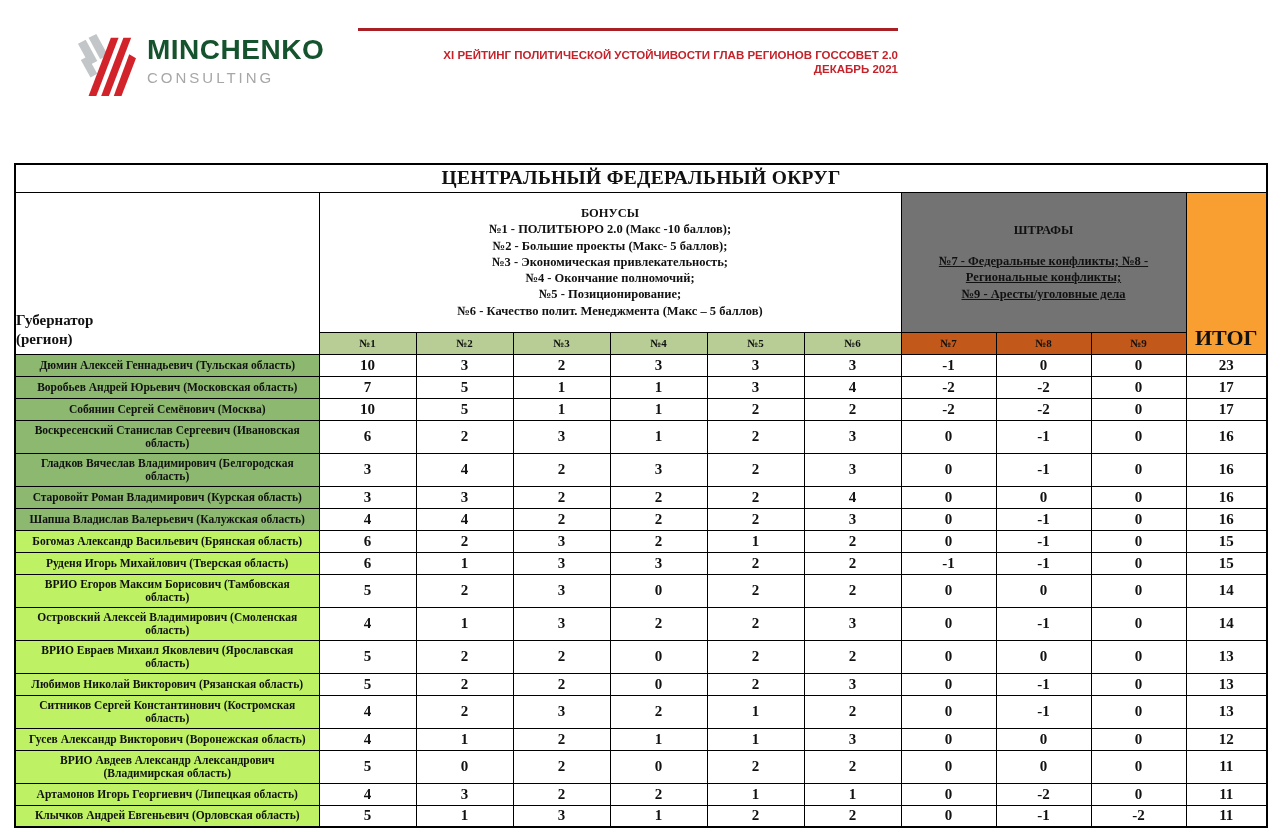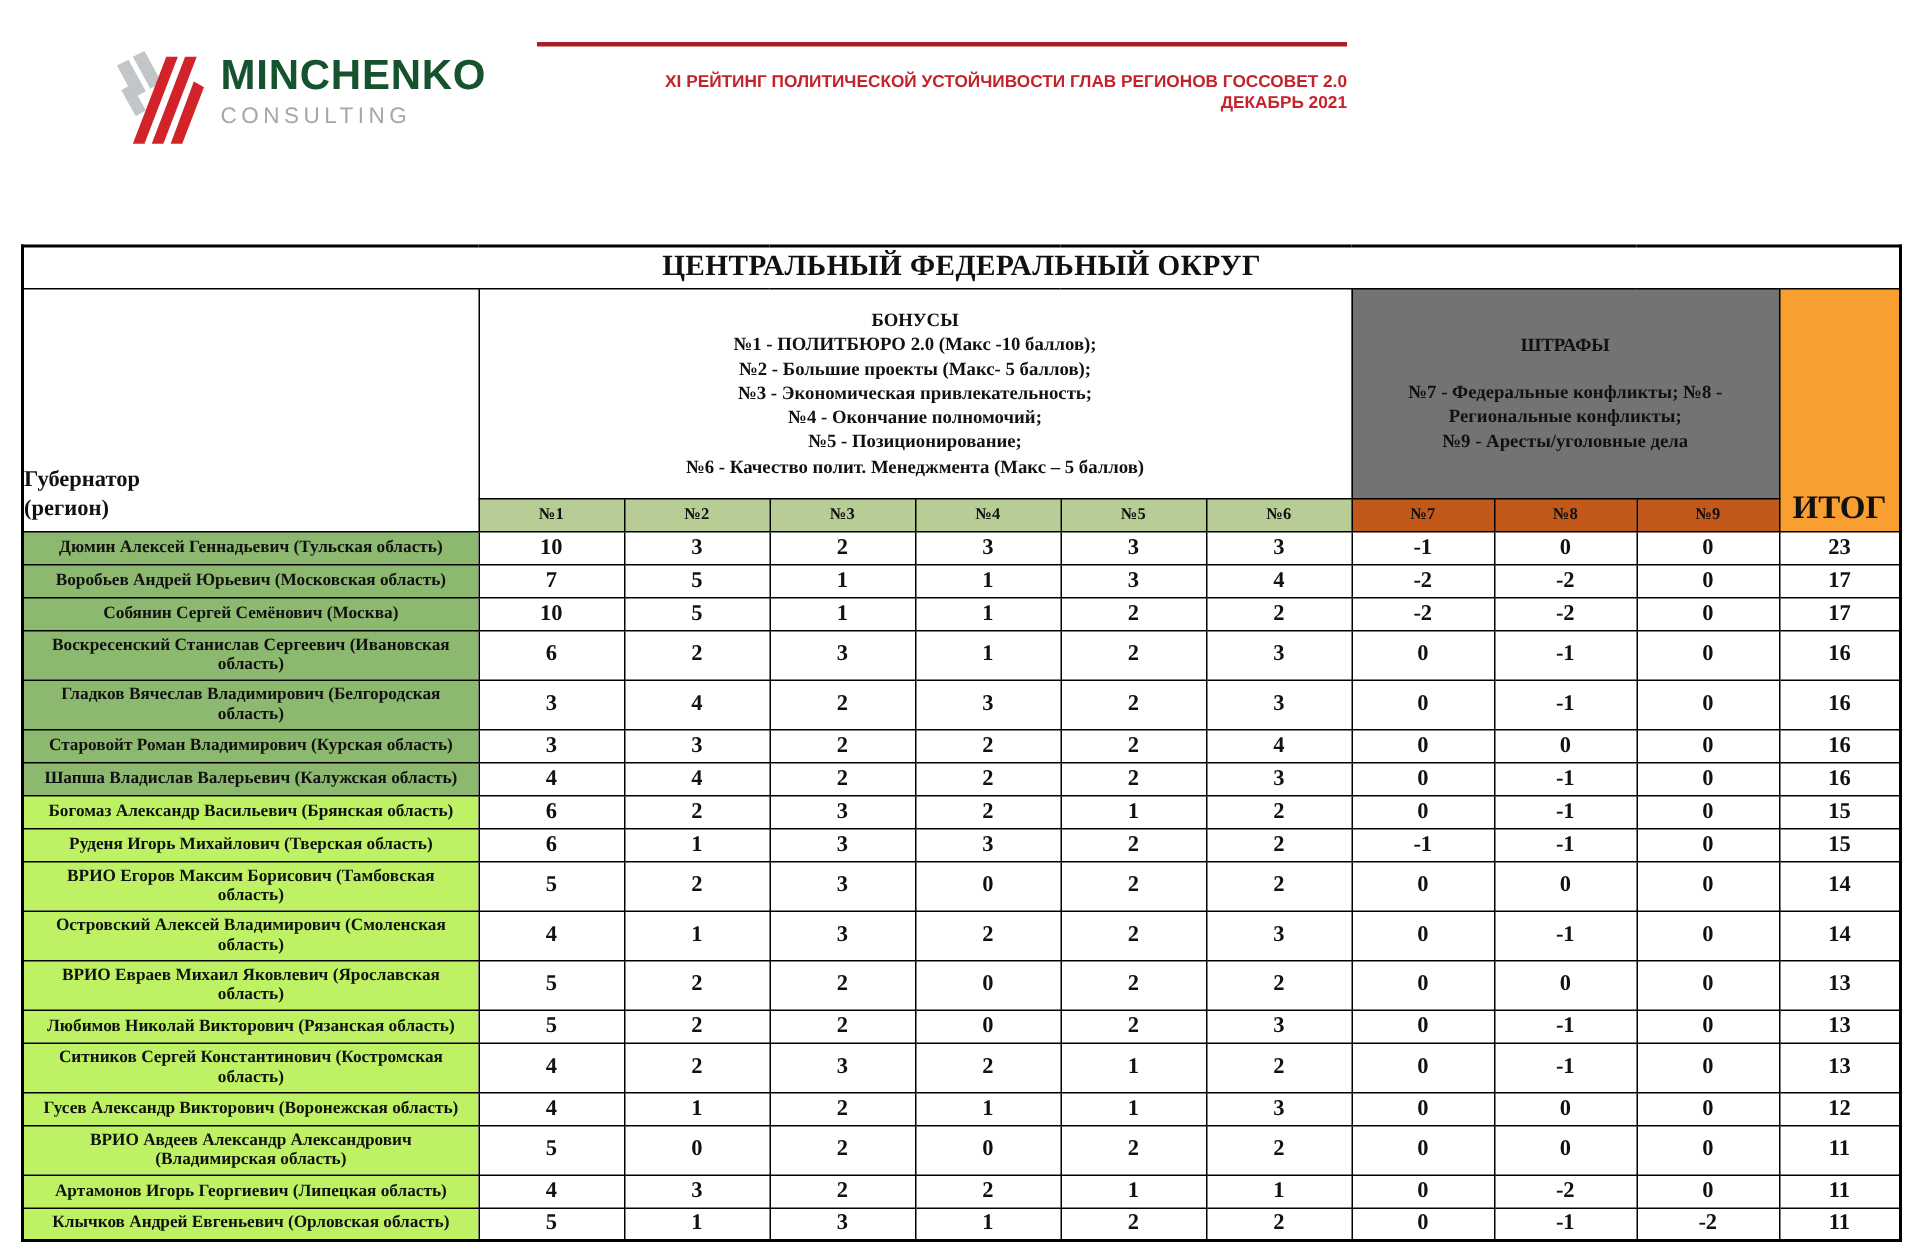--- a/index.html
+++ b/index.html
@@ -23,21 +23,21 @@
   
   table.rating {
     position:absolute; left:14px; top:163px; width:1252px;
     border-collapse:collapse; table-layout:fixed; border:2px solid #000;
   }
   .rating th, .rating td { border:1px solid #000; font-weight:bold; color:#111; }
   .tbl-title { height:28px; font-size:19.5px; letter-spacing:0.3px; background:#fff; }
   .gov-head { vertical-align:bottom; text-align:left; padding-bottom:5px; font-size:15px; line-height:19px; background:#fff; }
   .bonus-head { height:140px; vertical-align:middle; text-align:center; font-size:12.5px; line-height:16.3px; background:#fff; }
   .penalty-head { vertical-align:middle; text-align:center; font-size:12.5px; line-height:16.5px; background:#737373; }
-  .penalty-lines { width:258px; margin:14px auto 0; }
+  .penalty-lines { width:258px; margin:14px auto 0;text-decoration:underline; }
   .total-head { background:#F99F32; vertical-align:bottom; text-align:center; font-size:22px; padding-bottom:3px; }
   .num-head { height:22px; text-align:center; font-size:11px; }
   .num-head.bonus { background:#B7CD95; }
   .num-head.penalty { background:#C2591B; }
   td.name { font-size:11.5px; line-height:13px; text-align:center; padding:3px 6px; }
   td.name.green { background:#8DB870; }
   td.name.yellow { background:#bef264;margin-left:14px; }
   td.score, td.total { height:22px; text-align:center; font-size:15px; background:#fff; }
 </style>
 </head>

